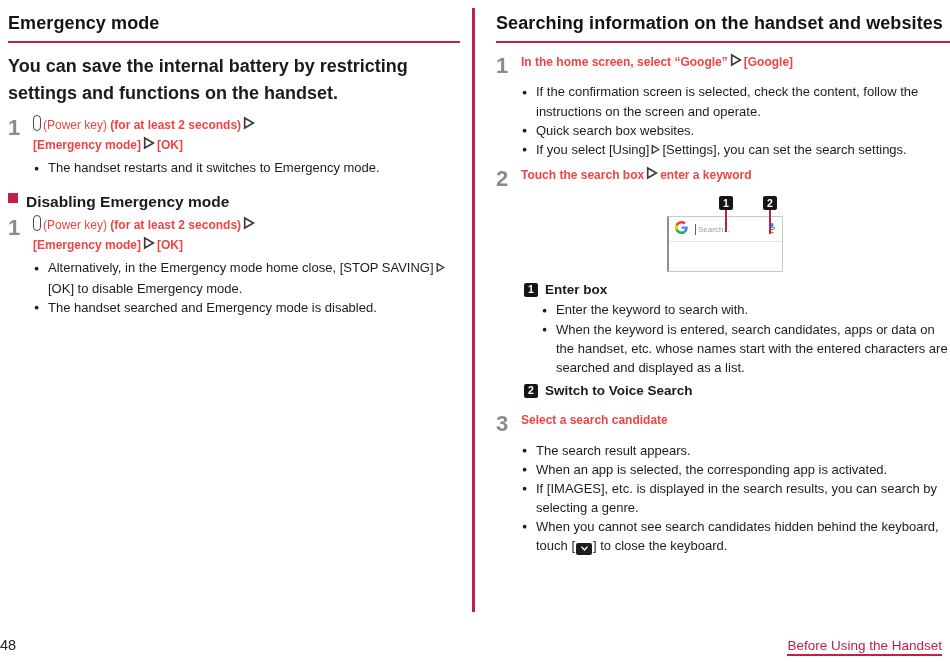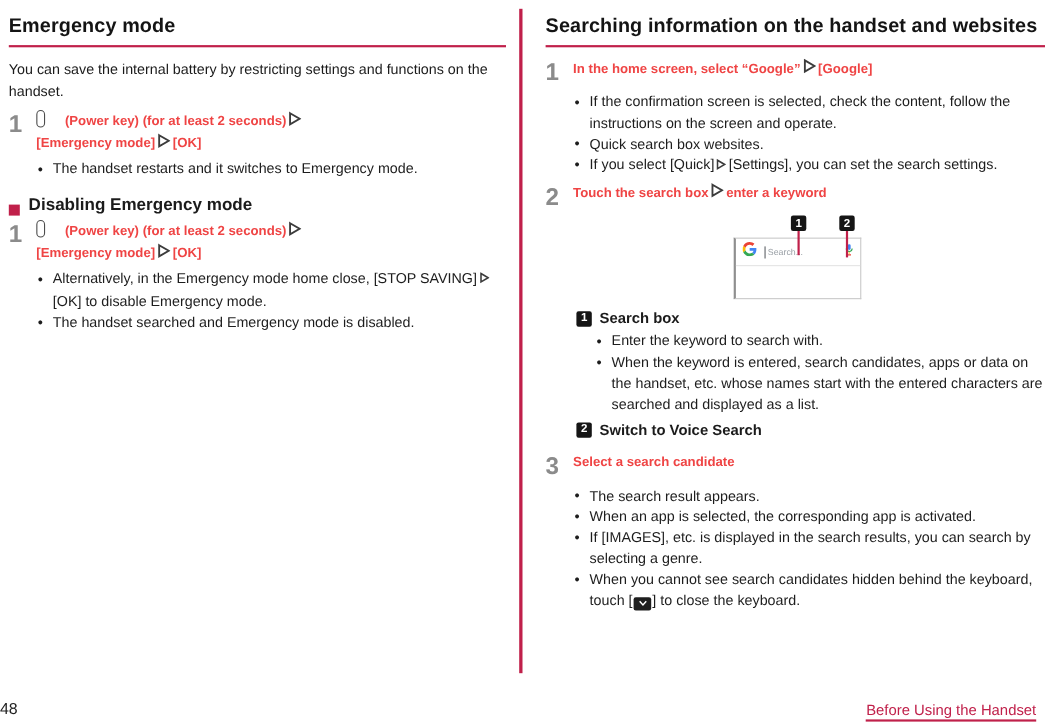--- a/index.html
+++ b/index.html
@@ -12,33 +12,33 @@
   body{font-family:"Liberation Sans", sans-serif;color:var(--ink);}
   .page{position:relative;width:950px;height:662px;background:#fff;overflow:hidden;padding-left:30px;}
 
   .col-left{position:absolute;left:8px;top:10px;width:452px;}
   .col-right{position:absolute;left:496px;top:10px;width:456px;}
   .divider{position:absolute;left:472px;top:8px;width:3px;height:604px;background:var(--red);}
 
   .h1{font-size:18px;font-weight:bold;line-height:1.5;color:#141414;
       border-bottom:2px solid var(--red);padding-bottom:4px;margin-bottom:10px;letter-spacing:.1px;}
 
-  .intro{font-size:13px;font-weight:normal;line-height:1.5;margin-bottom:8px;}
+  .intro{font-size:18px;font-weight:bold;line-height:1.5;margin-bottom:8px;}
 
   .step{display:flex;margin-top:8px;}
   .step-num{width:25px;flex-shrink:0;font-size:22px;line-height:1.2;font-weight:bold;color:var(--gray-num);}
   .step-title{font-size:12px;font-weight:bold;line-height:1.55;color:#ef4444;}
-  .rw{font-weight:bold;margin-left:16px;}
+  .rw{font-weight:normal;}
 
   .bullets{margin:3px 0 2px;}
   .b{display:flex;margin-left:26px;font-size:13px;line-height:1.47;color:#1d1d1d;}
   .b .dot{flex-shrink:0;width:14px;font-size:8.5px;padding-top:3.5px;}
   .b .btxt{flex:1;}
 
-  .subhead{display:flex;align-items:flex-end;gap:8px;font-size:15.5px;font-weight:bold;margin:16px 0 4px;}
+  .subhead{display:flex;align-items:flex-start;gap:8px;font-size:15.5px;font-weight:bold;margin:16px 0 4px;}
   .redsq{width:10px;height:10px;background:var(--red);flex-shrink:0;}
 
   .tri{display:inline-block;vertical-align:-1px;margin:0 2px;}
   .powerkey{display:inline-block;width:8px;height:16px;border:1.6px solid #4c4c4c;border-radius:4px;
             vertical-align:-2px;margin-right:2px;}
 
   .numsq{display:inline-flex;align-items:center;justify-content:center;
          width:14px;height:14px;background:#151515;color:#fff;font-size:10.5px;font-weight:bold;
          border-radius:2px;flex-shrink:0;}
   .callout-head{display:flex;align-items:center;gap:7px;margin-left:28px;margin-top:4px;
@@ -140,21 +140,21 @@
       <div class="b">
         <span class="dot">●</span>
         <span class="btxt">If the confirmation screen is selected, check the content, follow the instructions on the screen and operate.</span>
       </div>
       <div class="b">
         <span class="dot">●</span>
         <span class="btxt">Quick search box websites.</span>
       </div>
       <div class="b">
         <span class="dot">●</span>
-        <span class="btxt"><span>If you select [Quick]</span><span class="tri"><svg width="9" height="11" viewBox="0 0 12 14">
+        <span class="btxt"><span>If you select [Using]</span><span class="tri"><svg width="9" height="11" viewBox="0 0 12 14">
                 <path d="M1.7 1.9 L10.4 7 L1.7 12.1 Z" fill="#fff" stroke="#3c3c3c" stroke-width="1.9"></path>
               </svg></span><span>[Settings], you can set the search settings.</span></span>
       </div>
     </div>
 
     <div class="step" style="margin-top:6px;">
       <div class="step-num">2</div>
       <div class="step-title">
         <span>Touch the search box</span><span class="tri"><svg width="12" height="14" viewBox="0 0 12 14">
               <path d="M1.7 1.9 L10.4 7 L1.7 12.1 Z" fill="#fff" stroke="#3c3c3c" stroke-width="1.7"></path>
@@ -184,21 +184,21 @@
                 <line x1="12" y1="24" x2="12" y2="28" stroke="#FBBC05" stroke-width="3"></line>
                 <line x1="7" y1="31" x2="17" y2="31" stroke="#EA4335" stroke-width="3"></line>
               </svg></span>
         </div>
       </div>
     </div>
 
     <div class="callout">
       <div class="callout-head">
         <span class="numsq">1</span>
-        <span>Search box</span>
+        <span>Enter box</span>
       </div>
       <div class="b">
         <span class="dot">●</span>
         <span class="btxt">Enter the keyword to search with.</span>
       </div>
       <div class="b">
         <span class="dot">●</span>
         <span class="btxt">When the keyword is entered, search candidates, apps or data on the handset, etc. whose names start with the entered characters are searched and displayed as a list.</span>
       </div>
     </div>

